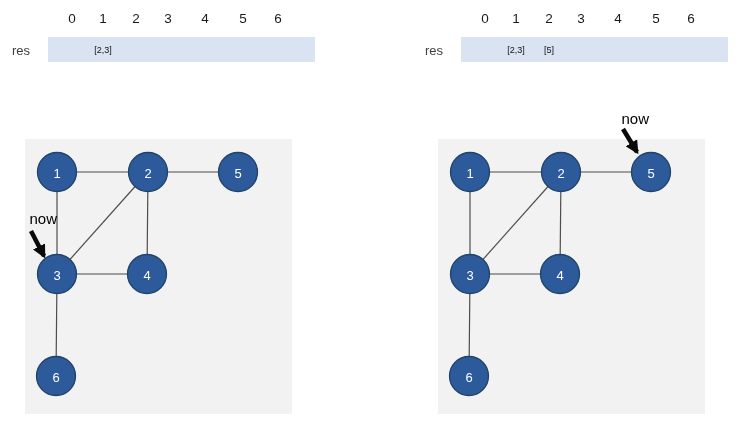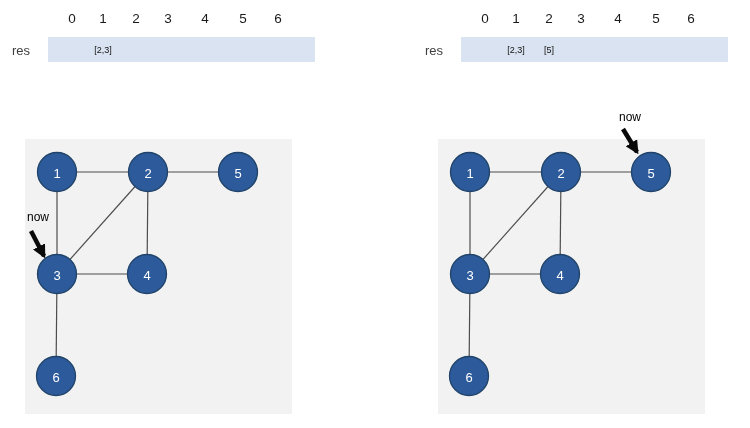--- a/index.html
+++ b/index.html
@@ -40,22 +40,22 @@
   .graph-box {
     position: absolute; left: 25px; top: 139px;
     width: 267px; height: 275px;
     background: #f2f2f2;
   }
   svg.graph { display: block; width: 267px; height: 275px; }
   svg.graph text { font-family: "Liberation Sans", sans-serif; }
 
   .now-label {
     position: absolute;
-    font-size: 12px; color: #000000;
-    text-align: center; width: 38px;
+    font-size: 15px; color: #000000;
+    text-align: right; width: 38px;
   }
   .panel-left  .now-label { left: 19px;  top: 210px; }
   .panel-right .now-label { left: 198px; top: 110px; }
 
   svg.now-arrow {
     position: absolute; left: 0; top: 0;
     width: 337px; height: 428px;
     pointer-events: none;
   }
 </style>

